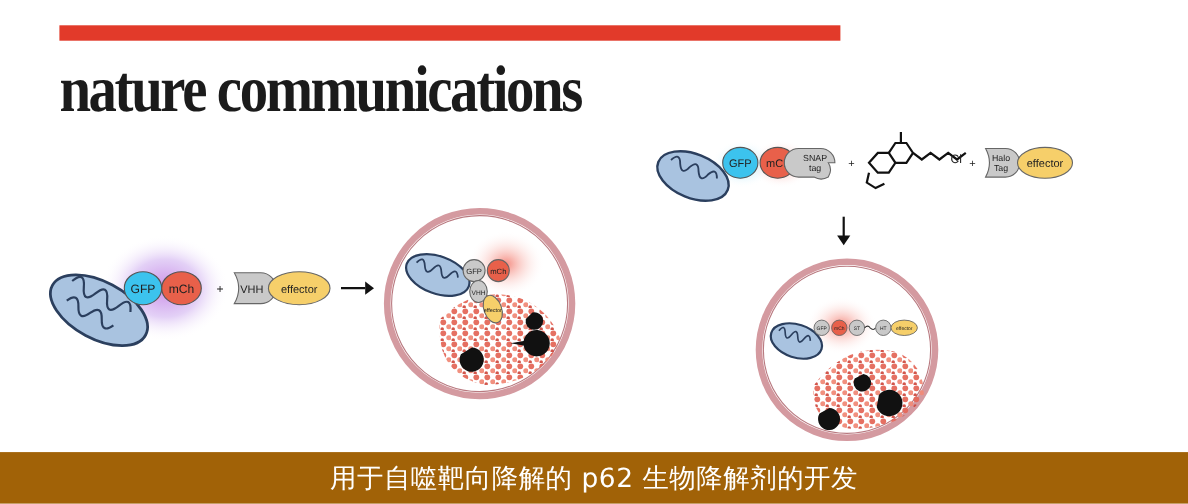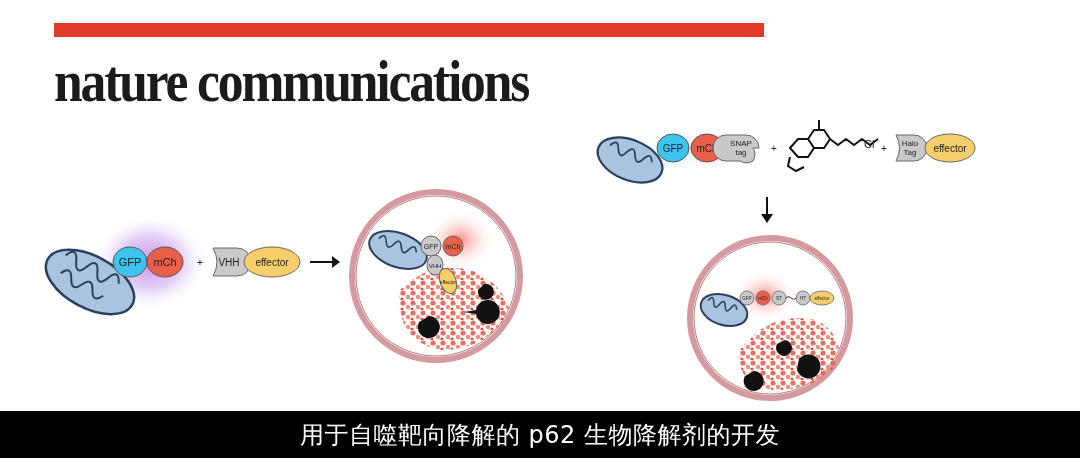--- a/index.html
+++ b/index.html
@@ -10,21 +10,21 @@
     .redbar { position: absolute; left: 54px; top: 23px; width: 710px; height: 14px; background: #e23a2a; }
     .journal {
       position: absolute; left: 54px; top: 46px;
       font-family: "Liberation Serif", serif; font-weight: bold;
       font-size: 60px; letter-spacing: -2.5px; color: #1b1b1b; line-height: 70px;
       transform: scaleX(0.86); transform-origin: left center;
     }
     svg { position: absolute; left: 0; top: 0; }
     .caption-bar {
       position: absolute; left: 0; top: 411px; width: 1080px; height: 47px;
-      background: #000000; display: flex; align-items: center; justify-content: center;
+      background: #a16207; display: flex; align-items: center; justify-content: center;
     }
     .caption {
       color: #ffffff; font-family: "DejaVu Sans", sans-serif; font-size: 24px;
       letter-spacing: 0.5px;
     }
     .lbl { font-family: "Liberation Sans", sans-serif; fill: #222; }
   </style>
 </head>
 <body>
 

